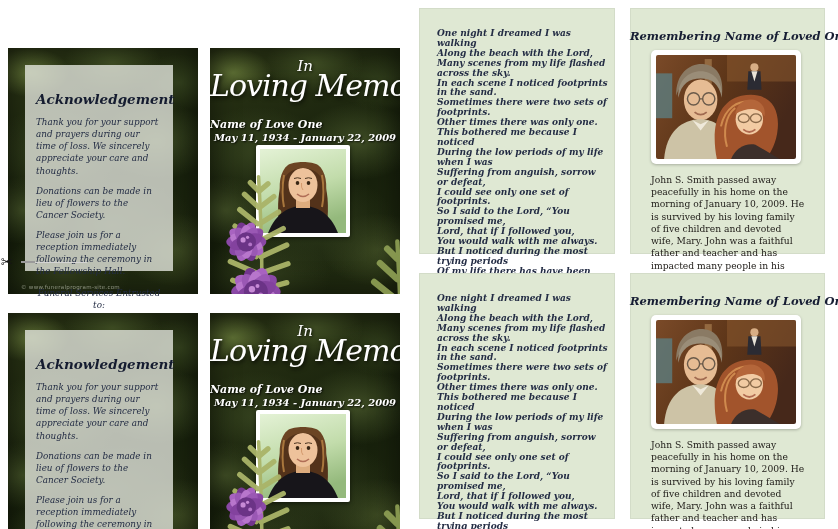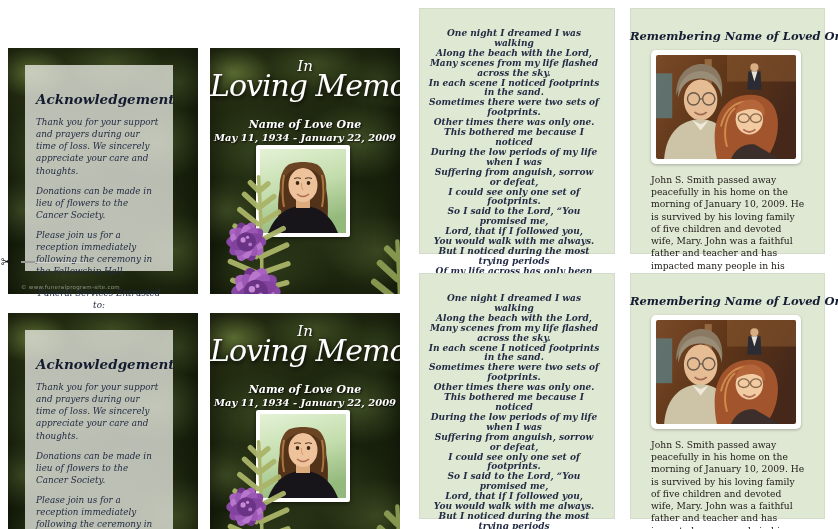--- a/index.html
+++ b/index.html
@@ -46,34 +46,34 @@
                 font-style:italic;color:#232c44;}
   .copyright{position:absolute;left:13px;bottom:4px;font-size:5.5px;letter-spacing:.3px;
              color:#8e9480;font-family:"DejaVu Sans","Liberation Sans",sans-serif;}
 
   
   .cover-in{position:absolute;top:9px;left:0;width:100%;text-align:center;color:#fff;
             font-style:italic;font-size:15px;text-shadow:1px 1px 3px rgba(0,0,0,.8);z-index:2;}
   .cover-heading{position:absolute;top:20px;left:0;width:100%;text-align:center;color:#fff;
             font-style:italic;font-size:30px;letter-spacing:-1px;white-space:nowrap;
             text-shadow:1px 2px 4px rgba(0,0,0,.8);z-index:2;}
-  .cover-name{position:absolute;top:70px;left:0;width:100%;text-align:center;color:#fff;
+  .cover-name{position:absolute;top:70px;left:0;width:100%;text-align:left;color:#fff;
             font-weight:bold;font-style:italic;font-size:11px;
             text-shadow:1px 1px 2px rgba(0,0,0,.85);z-index:2;}
   .cover-dates{position:absolute;top:84px;left:0;width:100%;text-align:center;color:#fff;
             font-weight:bold;font-style:italic;font-size:10px;
             text-shadow:1px 1px 2px rgba(0,0,0,.85);z-index:2;}
   .cover-photo{position:absolute;left:46px;top:97px;width:94px;height:92px;background:#fff;
             padding:4px;box-sizing:border-box;border-radius:2px;
             box-shadow:0 1px 4px rgba(0,0,0,.55);z-index:3;}
   .cover-photo svg{width:100%;height:100%;display:block;}
   .cover-art{position:absolute;left:0;top:0;width:190px;height:246px;z-index:4;pointer-events:none;}
 
   
-  .poem{position:absolute;left:9px;top:21px;width:172px;text-align:center;}
+  .poem{position:absolute;left:18px;top:21px;width:172px;}
   .poem div{font-size:9px;line-height:9.9px;font-style:italic;font-weight:bold;color:#232c44;}
 
   
   .rem-title{position:absolute;top:21px;left:0;width:100%;margin:0;text-align:center;
              font-size:11.5px;font-weight:bold;font-style:italic;color:#161d33;white-space:nowrap;}
   .rem-photo{position:absolute;left:21px;top:42px;width:150px;height:114px;background:#fff;
              padding:5px;box-sizing:border-box;border-radius:5px;
              box-shadow:0 1px 3px rgba(0,0,0,.25);}
   .rem-photo svg{width:100%;height:100%;display:block;border-radius:2px;}
   .rem-obit{position:absolute;left:21px;top:166px;width:155px;margin:0;
@@ -191,21 +191,21 @@
           <div>Sometimes there were two sets of footprints.</div>
           <div>Other times there was only one.</div>
           <div>This bothered me because I noticed</div>
           <div>During the low periods of my life when I was</div>
           <div>Suffering from anguish, sorrow or defeat,</div>
           <div>I could see only one set of footprints.</div>
           <div>So I said to the Lord, “You promised me,</div>
           <div>Lord, that if I followed you,</div>
           <div>You would walk with me always.</div>
           <div>But I noticed during the most trying periods</div>
-          <div>Of my life across has only been</div>
+          <div>Of my life there has have been</div>
           <div>One set of prints in the sand.</div>
           <div>Why, when I needed you most,</div>
           <div>Have you not been there for me?</div>
           <div>The Lord replied,</div>
           <div>“The times when you have seen</div>
           <div>only one set of footprints</div>
           <div>It was then that I carried you.”</div>
         </div>
     </section>
 

